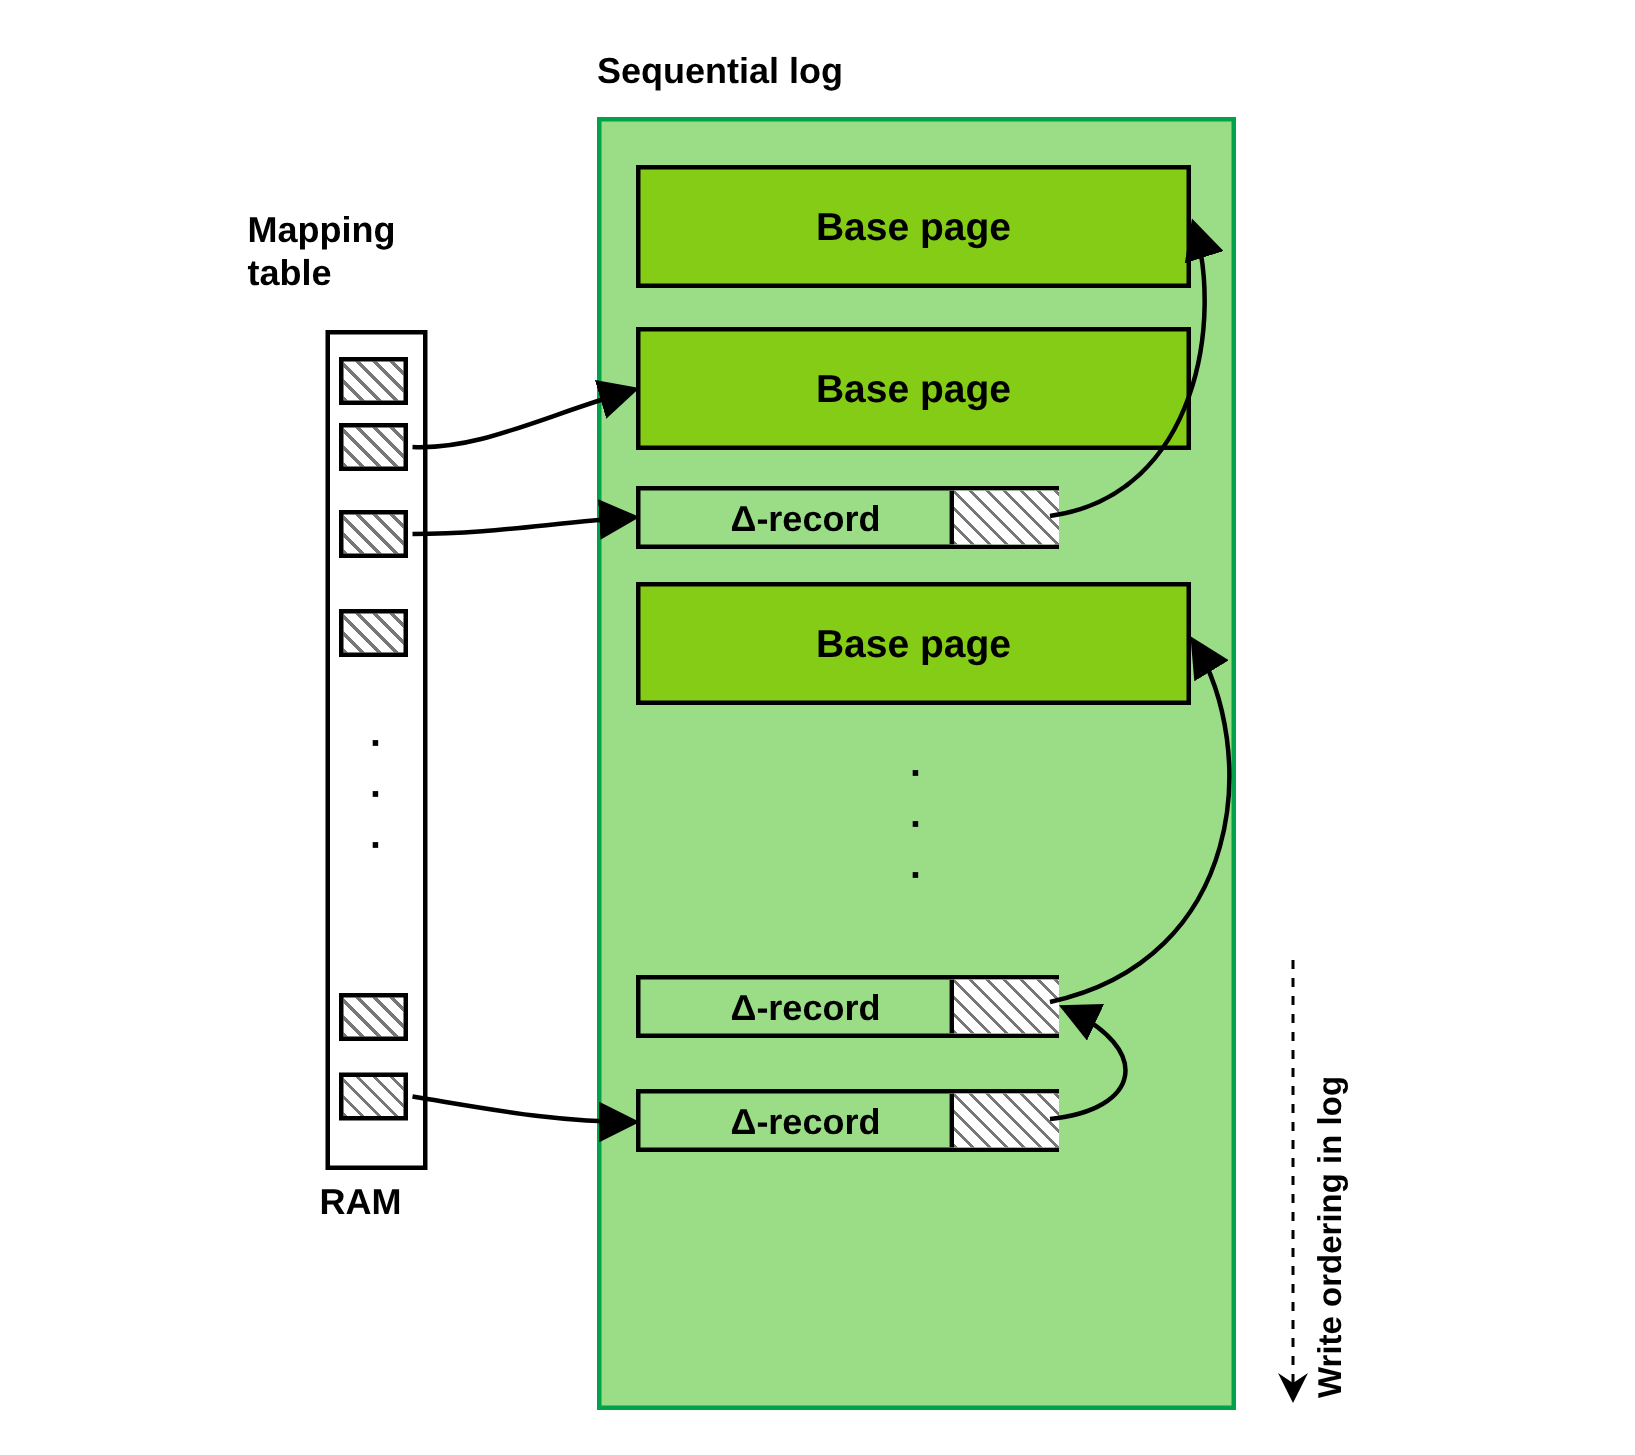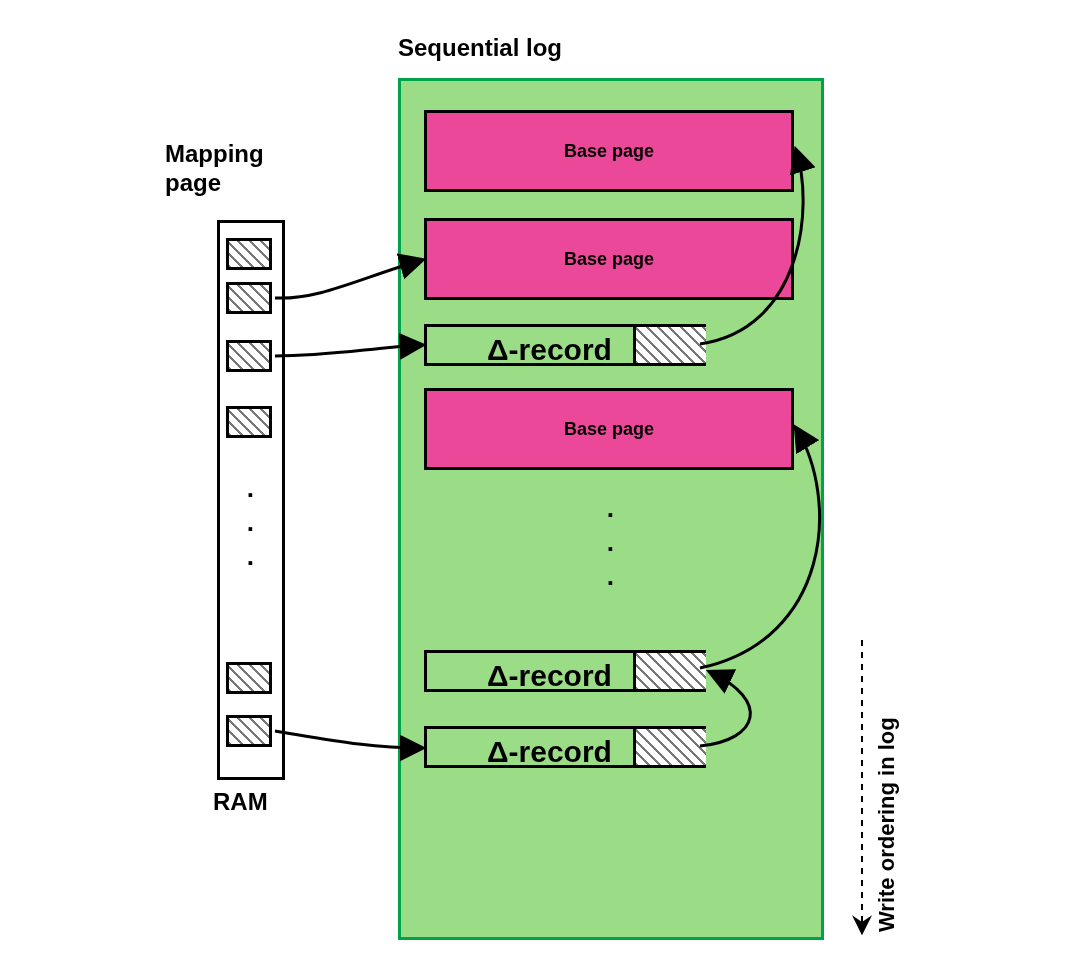--- a/index.html
+++ b/index.html
@@ -54,36 +54,36 @@
   }
   .hatch45 {
     background-color: #fff;
     background-image: repeating-linear-gradient(45deg,
         #777 0, #777 2px, transparent 2px, transparent 8px);
   }
   
   .log-box {
     position: absolute;
     border: 3px solid #000;
-    background: #ec4899;
+    background: #84cc16;
     box-sizing: border-box;
     display: flex;
     align-items: center;
     justify-content: center;
-    font-size: 18px;
+    font-size: 26px;
   }
   .delta-box {
     position: absolute;
     border: 3px solid #000;
     background: #9bdc87;
     box-sizing: border-box;
   }
   .delta-label {
     position: absolute;
-    font-size: 30px;
+    font-size: 24px;
     font-weight: 700;
   }
   .delta-hatch {
     position: absolute;
     border-left: 3px solid #000;
     box-sizing: border-box;
   }
   .dots {
     position: absolute;
     width: 10px;
@@ -99,21 +99,21 @@
     pointer-events: none;
   }
 </style>
 </head>
 <body>
 
 <div class="stage">
 
   <div class="label" style="left:398px; top:34px;">Sequential log</div>
   <div class="label" style="left:165px; top:140px;">Mapping
-page</div>
+table</div>
 
   <div class="log-panel"></div>
 
   <div class="map-rect"></div>
   <div class="map-cell hatch45" style="left:226px; top:238px;"></div>
   <div class="map-cell hatch45" style="left:226px; top:282px;"></div>
   <div class="map-cell hatch45" style="left:226px; top:340px;"></div>
   <div class="map-cell hatch45" style="left:226px; top:406px;"></div>
 
   <div class="dots" style="left:246px; top:478px;">·<br>·<br>·</div>

